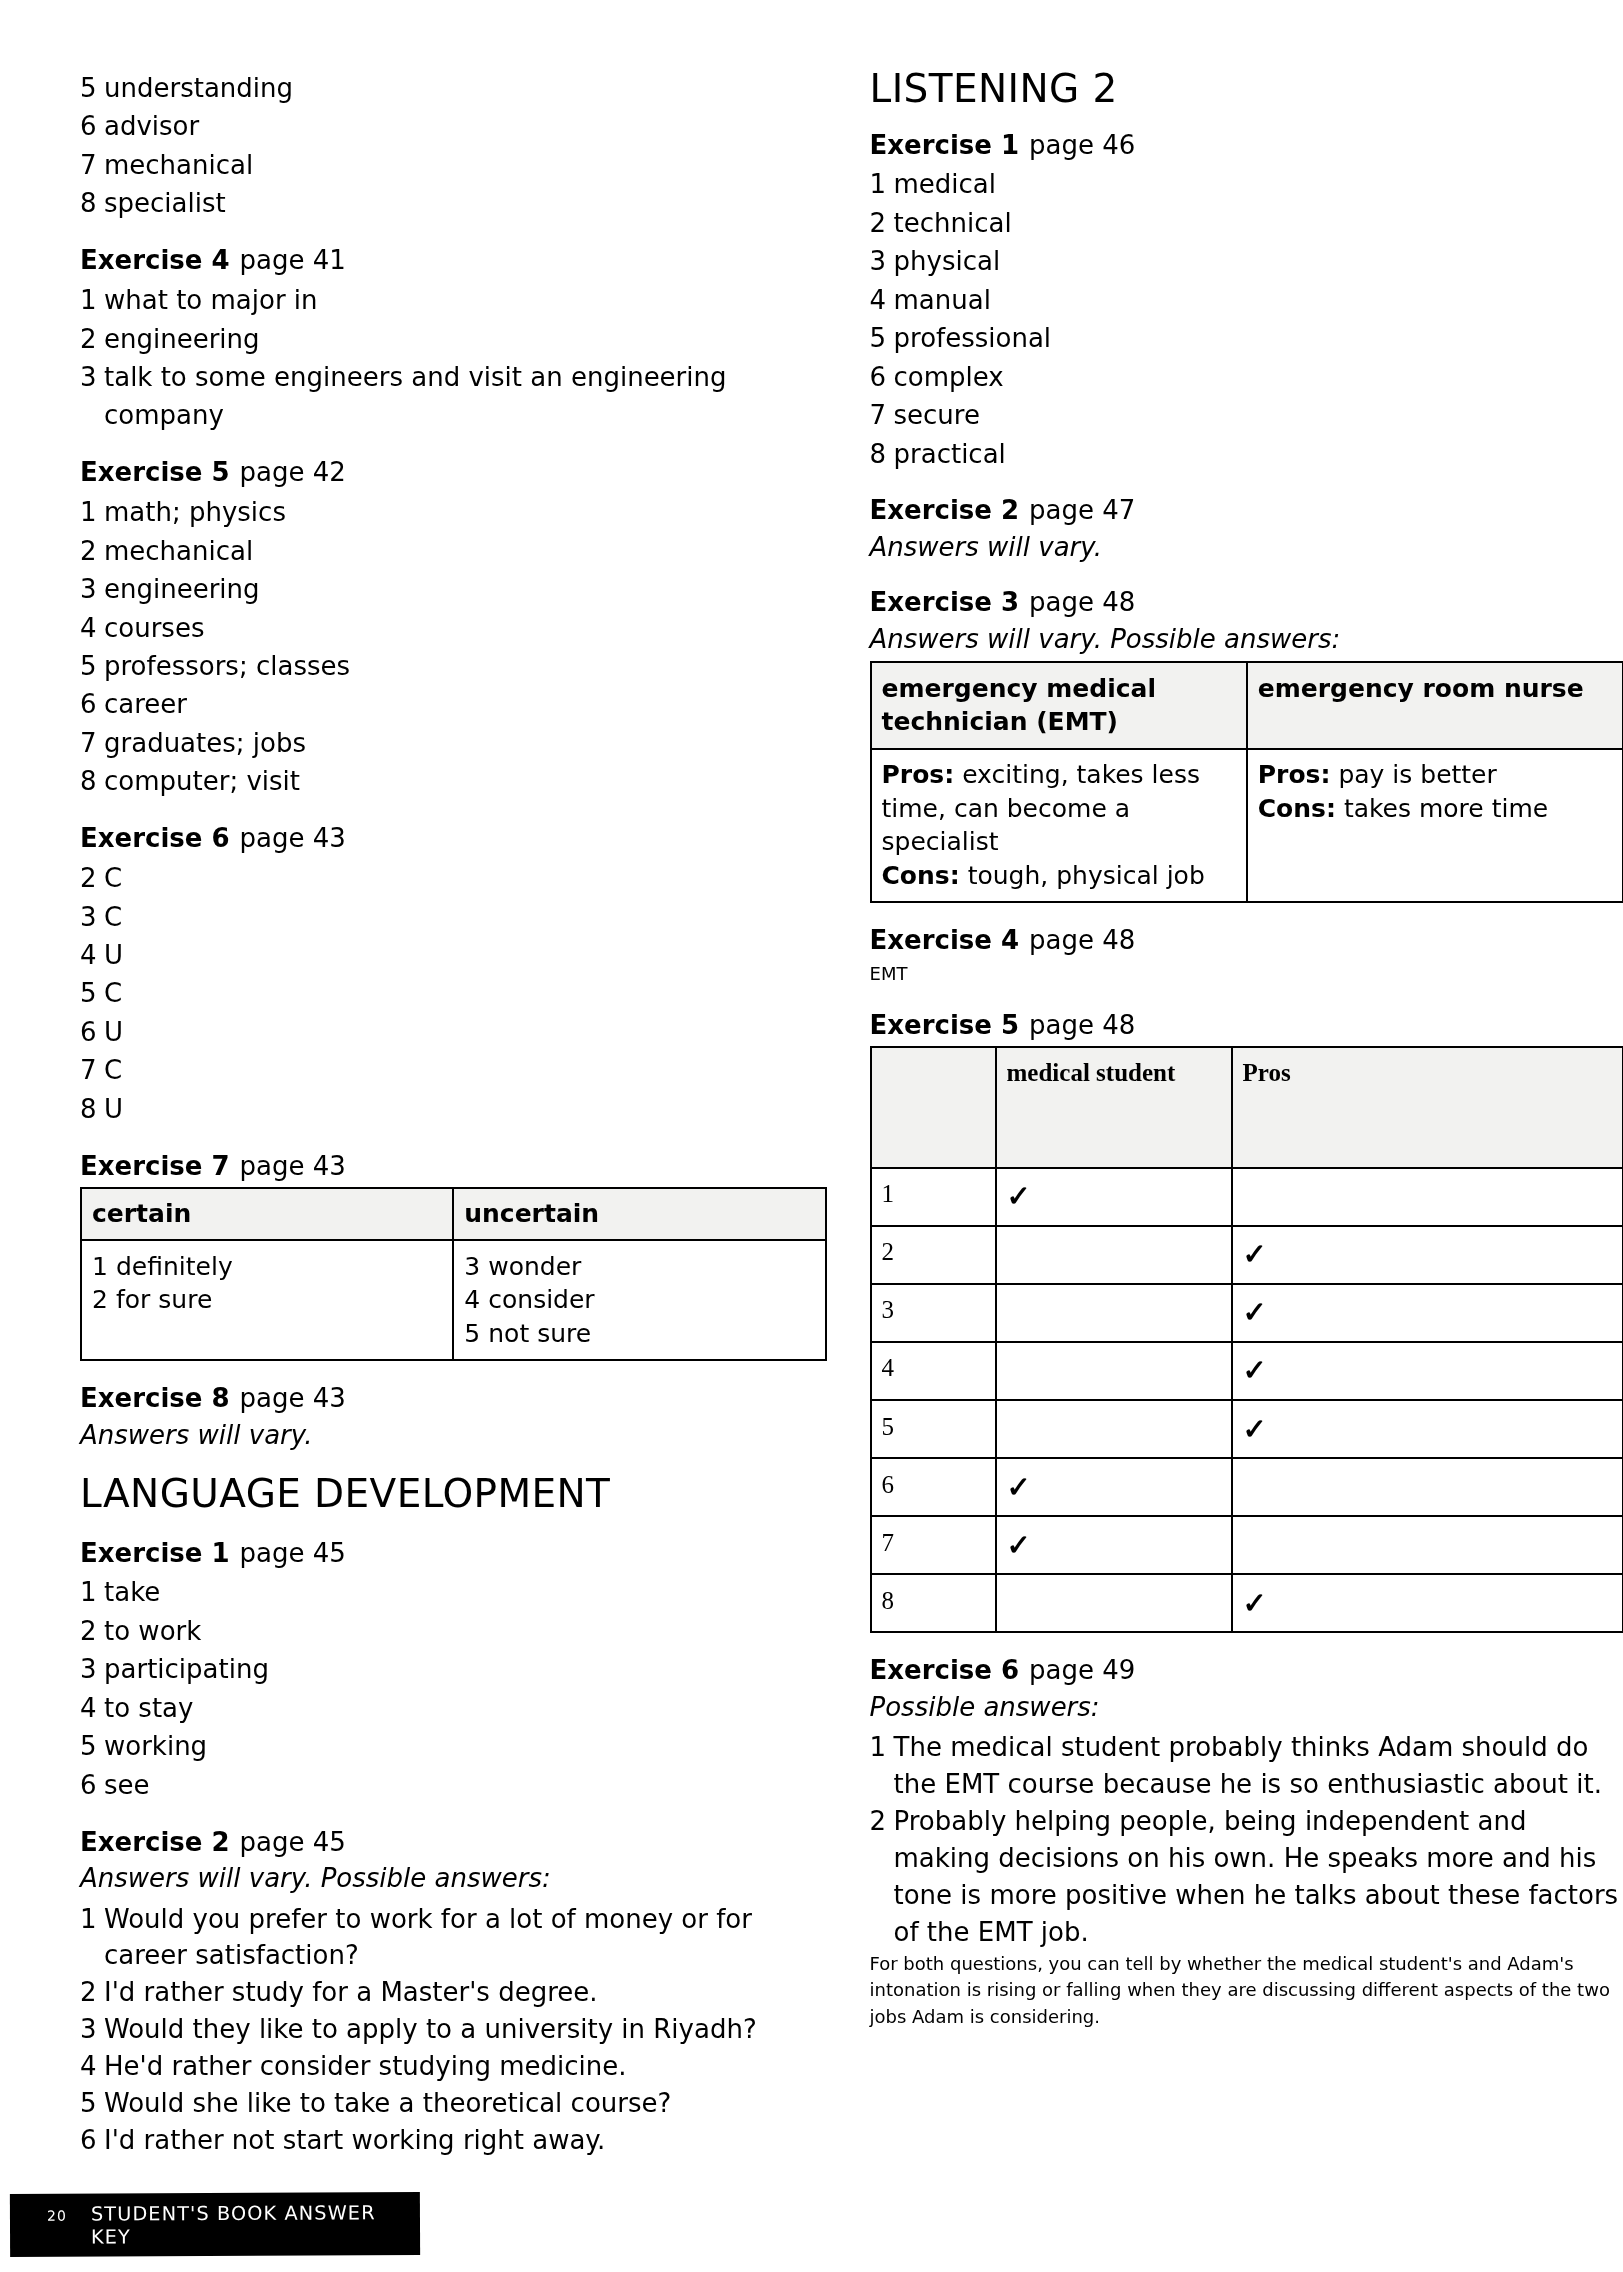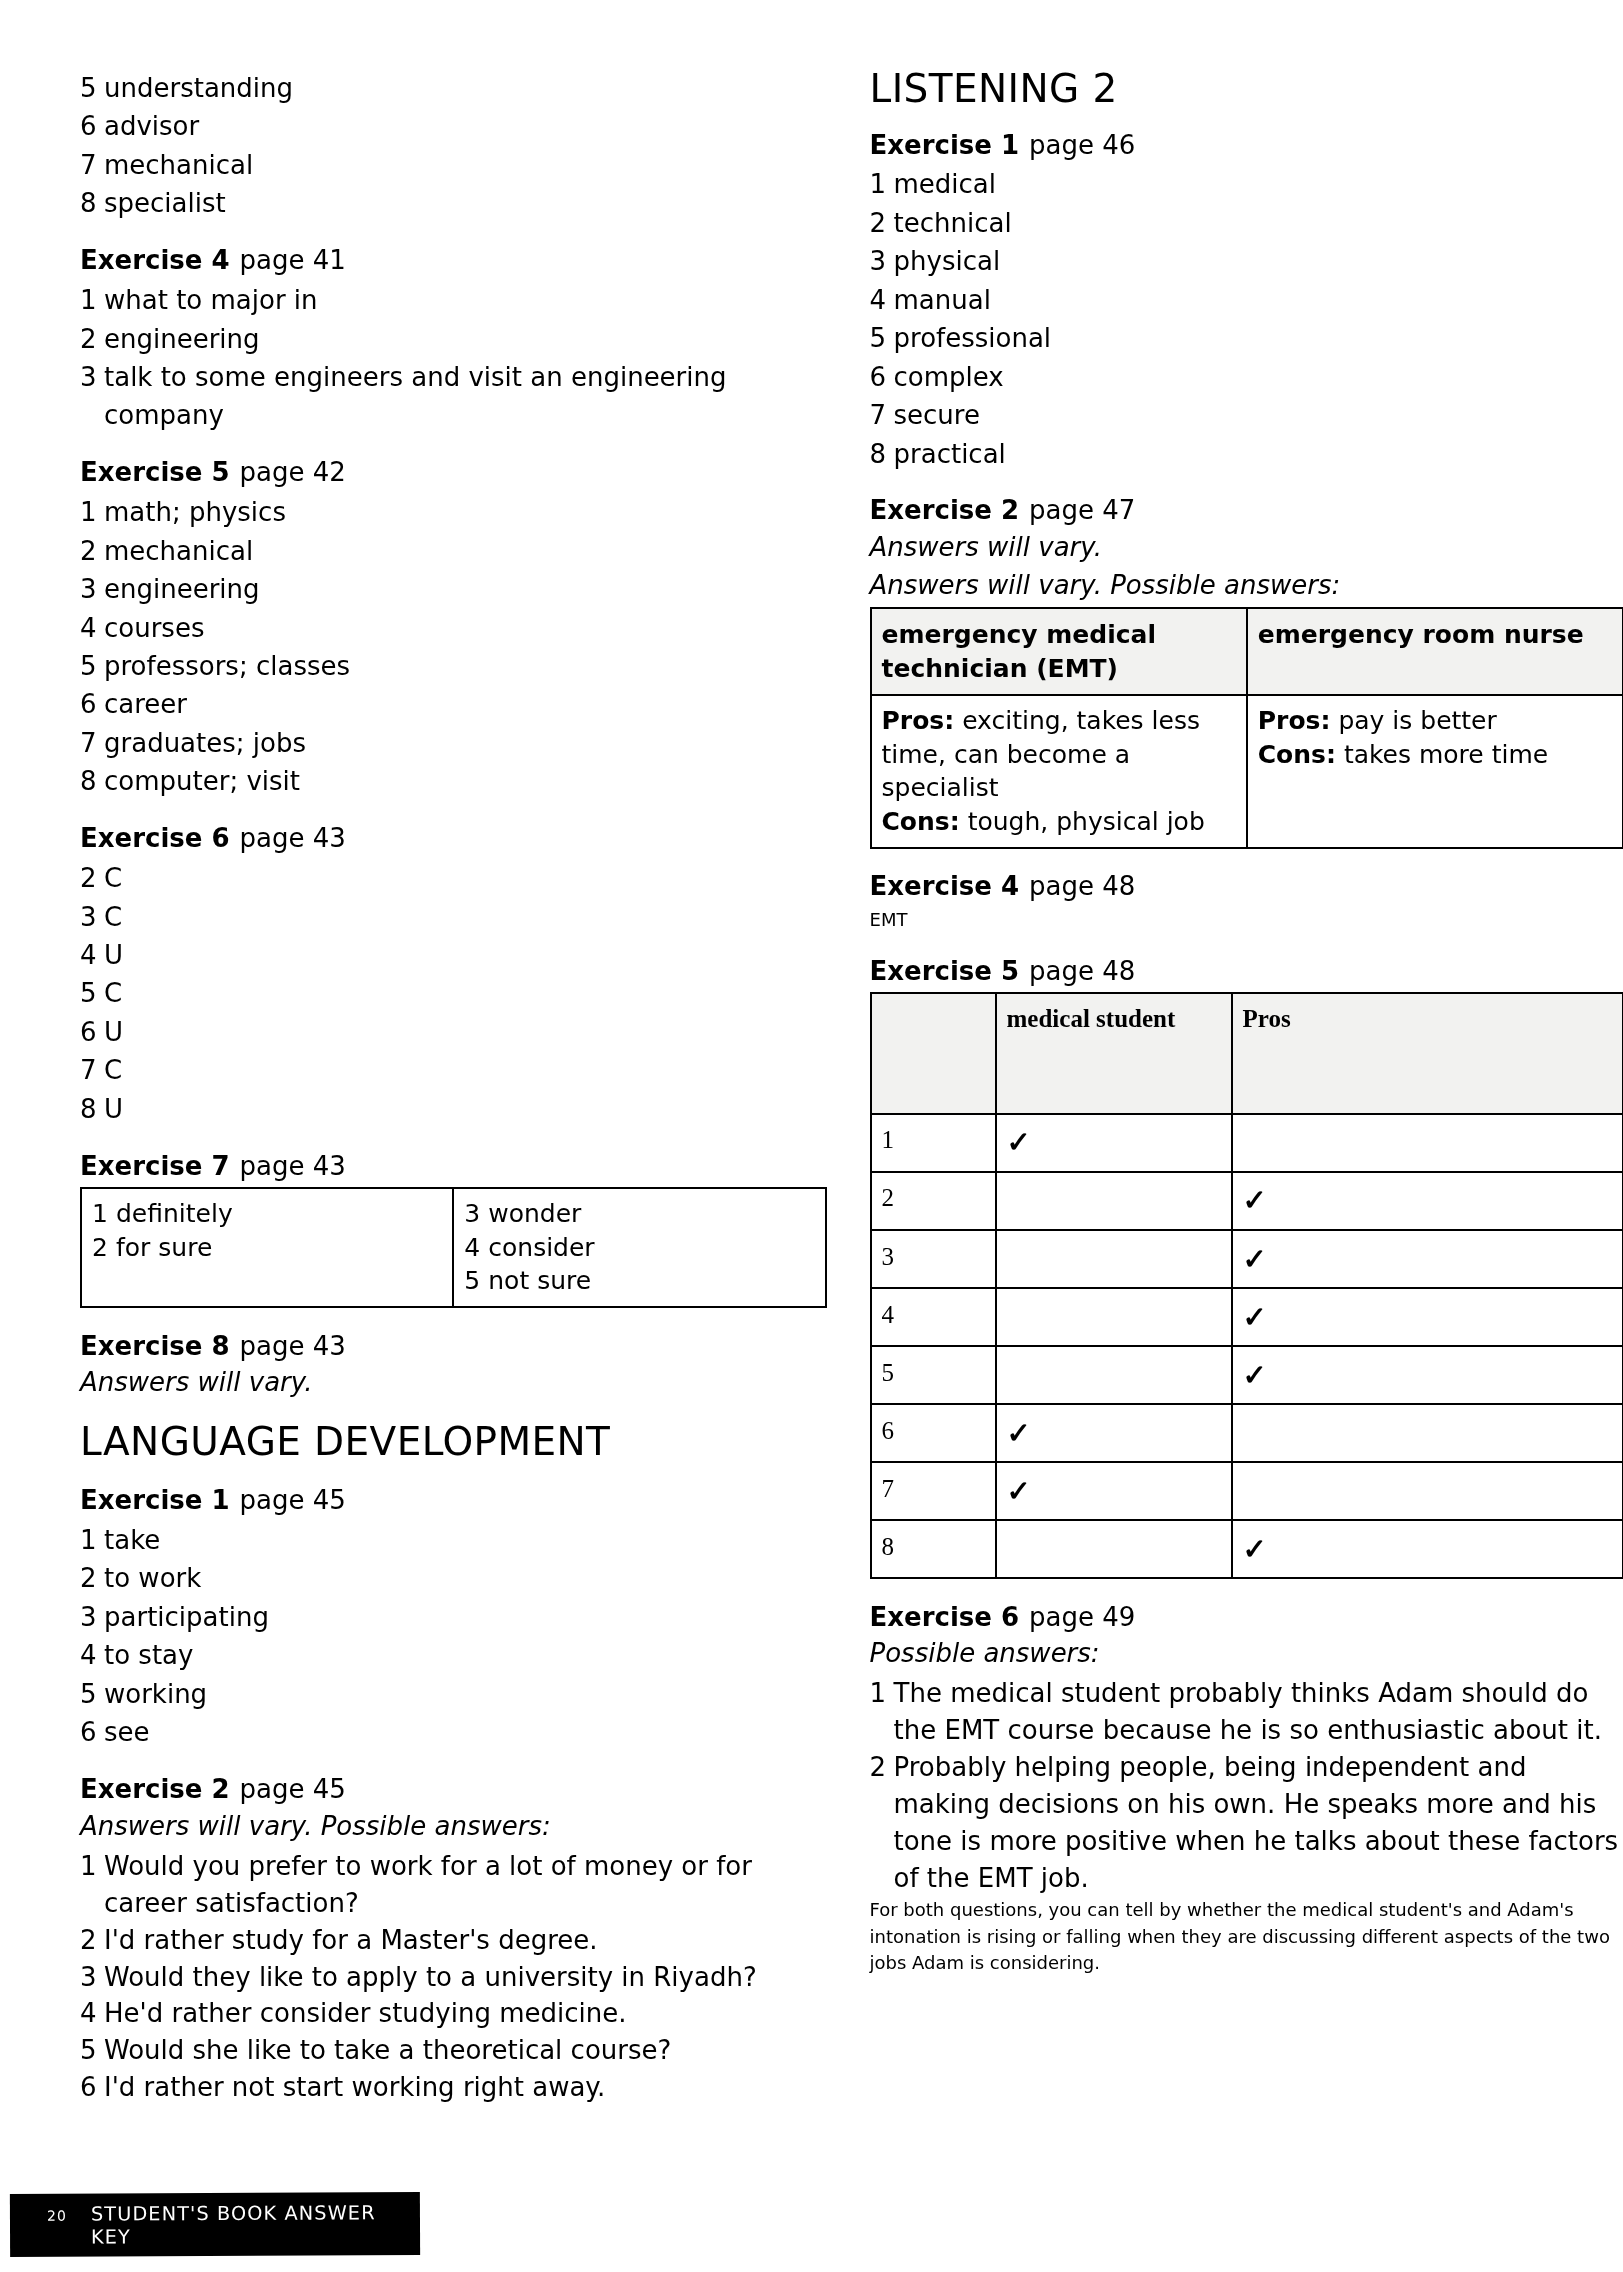--- a/index.html
+++ b/index.html
@@ -264,20 +264,24 @@
             <span class="num">8</span>
             <span class="txt">U</span>
           </li>
       </ol>
 
       <div class="ex-head">
         <span class="lbl">Exercise 7</span><span class="pg">page 43</span>
       </div>
       <table class="grid tbl-certain">
         <tbody>
+            <tr>
+          <th>certain</th>
+          <th>uncertain</th>
+        </tr>
         <tr>
           <td>
             <div class="cell-line">
                   <span class="n">1</span>
                   <span>definitely</span>
                 </div>
             <div class="cell-line">
                   <span class="n">2</span>
                   <span>for sure</span>
                 </div>
@@ -410,20 +414,23 @@
             <span class="num">8</span>
             <span class="txt">practical</span>
           </li>
       </ol>
 
       <div class="ex-head">
         <span class="lbl">Exercise 2</span><span class="pg">page 47</span>
       </div>
       <div class="note">Answers will vary.</div>
 
+      <div class="ex-head">
+        <span class="lbl">Exercise 3</span><span class="pg">page 48</span>
+      </div>
       <div class="note">Answers will vary. Possible answers:</div>
       <table class="grid tbl-proscons">
         <tbody>
             <tr>
           <th style="width:50%;">emergency medical technician (EMT)</th>
           <th style="width:50%;">emergency room nurse</th>
         </tr>
         <tr>
           <td>
             <div><b>Pros:</b><span> exciting, takes less time, can become a specialist</span></div>

